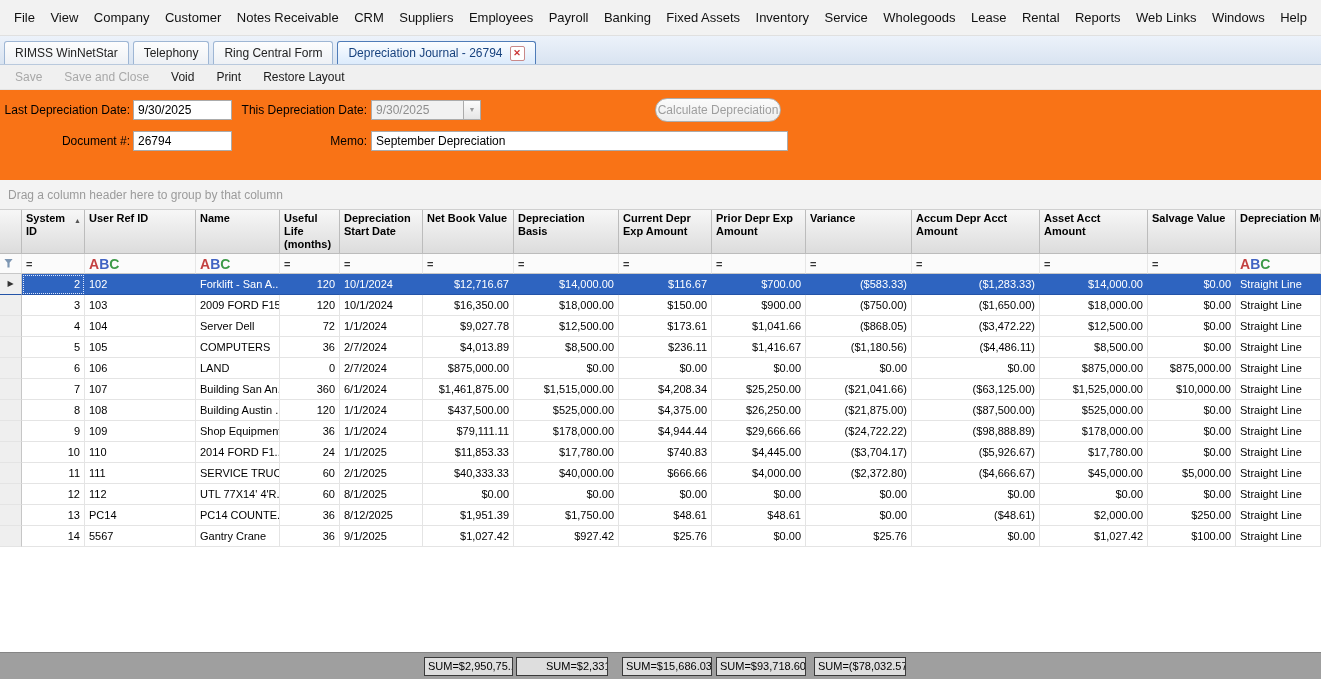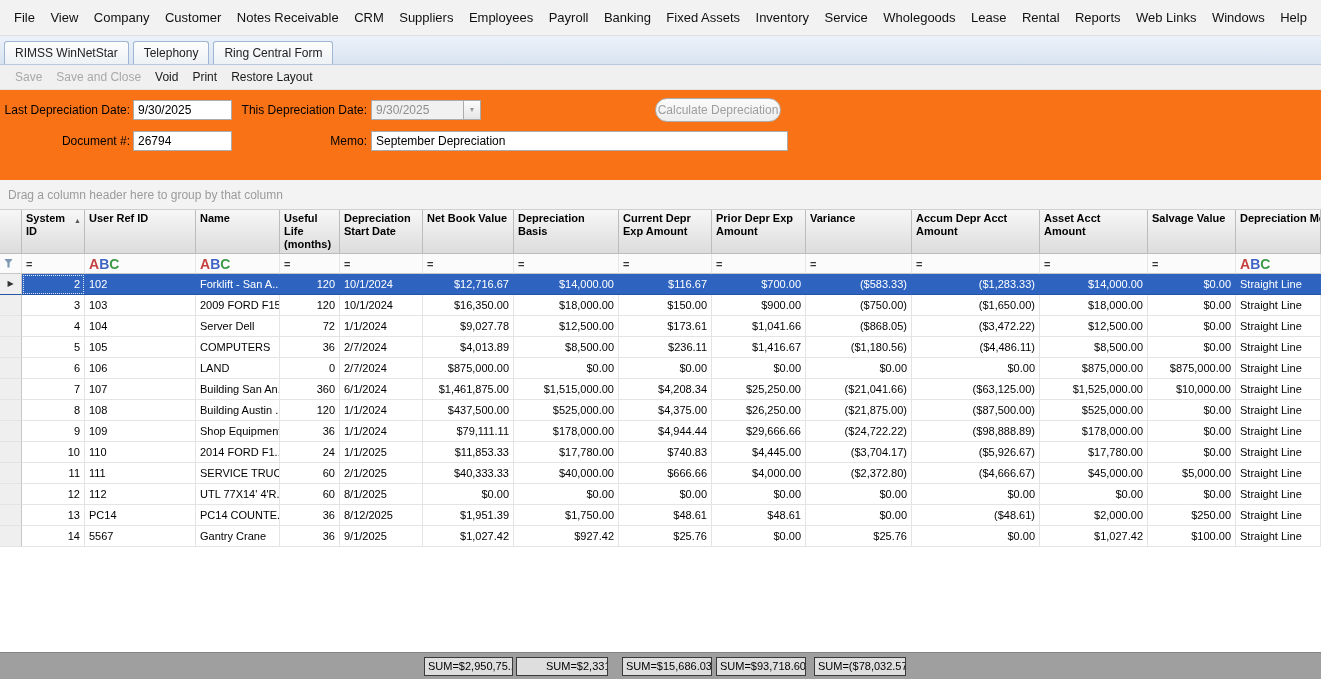--- a/index.html
+++ b/index.html
@@ -18,21 +18,21 @@
     border-bottom:1px solid #b9c9dd; display:flex; align-items:flex-end; padding:0 0 0 4px; gap:4px; }
   .tab { height:23px; display:flex; align-items:center; gap:7px; padding:0 10px;
     background:linear-gradient(#fdfdfd,#eef1f5); border:1px solid #9eb6d4; border-bottom:none;
     border-radius:3px 3px 0 0; font-size:12px; color:#222; white-space:nowrap; cursor:default; }
   .tab.active { background:linear-gradient(#fbfdff,#dcebfc); border-color:#4f7cb8; color:#17427e; }
   .tab-close { width:15px; height:15px; background:#fff; border:1px solid #c98989; border-radius:2px;
     color:#c33; font-size:9px; line-height:13px; text-align:center; font-weight:bold; }
 
   
   .toolbar { height:25px; background:#f0f0f0; border-bottom:1px solid #e4e4e4;
-    display:flex; align-items:center; padding:0 8px; font-size:12px; color:#1a1a1a; }
+    display:flex; align-items:center; gap:8px; padding:0 8px; font-size:12px; color:#1a1a1a; }
   .tb-btn { padding:3px 7px; white-space:nowrap; cursor:default; }
   .tb-btn.disabled { color:#a8a8a8; }
 
   
   .formarea { position:relative; height:98px; background:#f97316; font-size:12px; color:#000; }
   .lbl { position:absolute; text-align:right; white-space:nowrap; }
   .l1 { left:0; width:130px; top:13px; }
   .l2 { left:240; width:127px; top:13px; left:240px; }
   .l3 { left:0; width:130px; top:44px; }
   .l4 { left:240px; width:127px; top:44px; }
@@ -124,20 +124,24 @@
 
   <div class="tabbar" id="tabbar">
       <div class="tab">
         <span>RIMSS WinNetStar</span>
       </div>
       <div class="tab">
         <span>Telephony</span>
       </div>
       <div class="tab">
         <span>Ring Central Form</span>
+      </div>
+      <div class="tab active">
+        <span>Depreciation Journal - 26794</span>
+        <span class="tab-close">✕</span>
       </div>
     </div>
 
   <div class="toolbar">
     <span class="tb-btn disabled">Save</span>
     <span class="tb-btn disabled">Save and Close</span>
     <span class="tb-btn">Void</span>
     <span class="tb-btn">Print</span>
     <span class="tb-btn">Restore Layout</span>
   </div>

